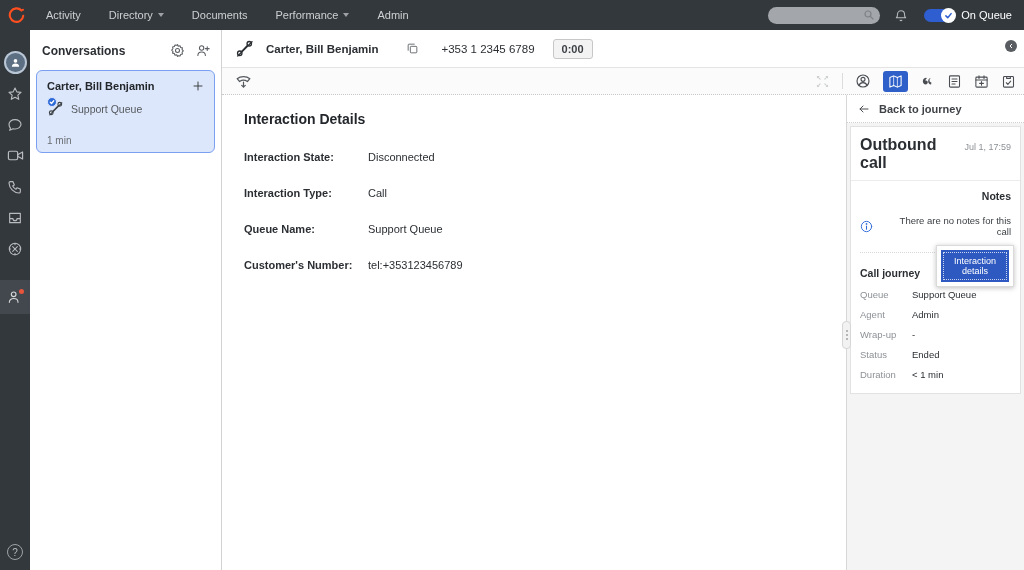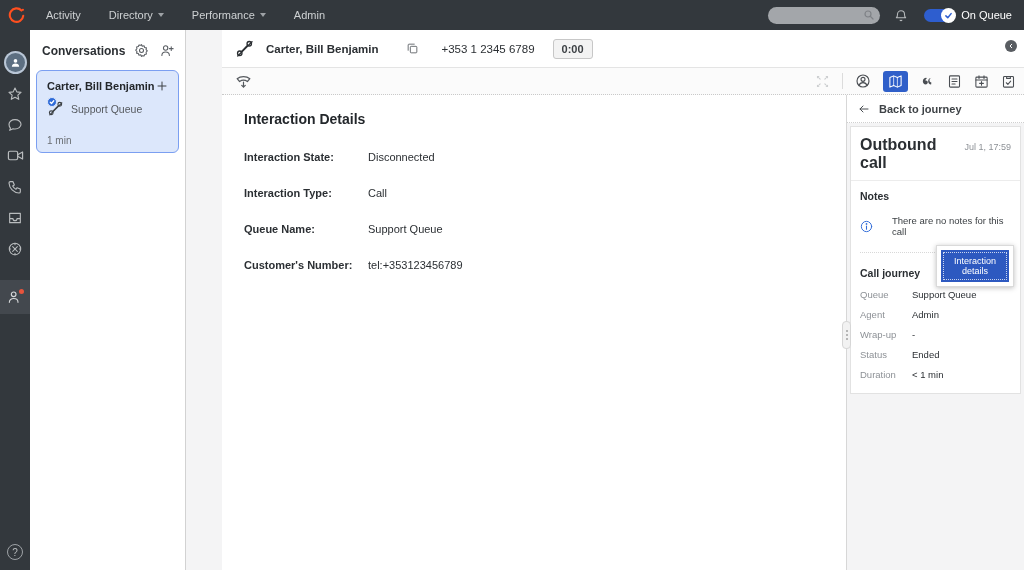--- a/index.html
+++ b/index.html
@@ -23,21 +23,21 @@
   .side-rail { position:absolute; top:30px; left:0; bottom:0; width:30px; background:#33383d; display:flex; flex-direction:column; align-items:center; z-index:25; }
   .rail-item { width:30px; height:31px; display:flex; align-items:center; justify-content:center; color:#b9bcbe; cursor:pointer; }
   .rail-item.first { margin-top:17px; }
   .rail-avatar { width:19px; height:19px; border-radius:50%; background:#5d6f82; box-shadow:0 0 0 2px #b9c6d6; display:flex; align-items:center; justify-content:center; }
   .rail-active { width:30px; height:34px; background:#43484e; margin-top:16px; position:relative; }
   .orange-dot { position:absolute; top:9px; right:6px; width:5px; height:5px; background:#e8543c; border-radius:50%; }
   .rail-spacer { flex:1; }
   .rail-help { margin-bottom:10px; width:16px; height:16px; border:1.4px solid #9ea2a6; border-radius:50%; color:#b9bcbe; font-size:10px; display:flex; align-items:center; justify-content:center; cursor:pointer; }
 
   
-  .conv-panel { position:absolute; top:30px; left:30px; bottom:0; width:156px; background:#fff; border-right:1px solid #d2d2d2; z-index:20; }
+  .conv-panel { position:absolute; top:30px; left:30px; bottom:0; width:192px; background:#fff; border-right:1px solid #d2d2d2; z-index:20; }
   .conv-head { display:flex; align-items:center; padding:13px 10px 9px 12px; }
   .conv-title { font-size:12px; font-weight:bold; color:#2b2f33; flex:1; }
   .conv-head-icons { display:flex; gap:11px; color:#5a5e63; }
   .conv-head-icons > span { cursor:pointer; }
   .conv-card { margin:3px 6px; background:#dce7fb; border:1px solid #7b9ff1; border-radius:6px; padding:9px 10px 6px; cursor:pointer; }
   .conv-card-row1 { display:flex; align-items:center; }
   .conv-name { flex:1; font-size:11px; font-weight:bold; color:#23272b; }
   .conv-queue-row { display:flex; align-items:center; gap:7px; margin-top:8px; color:#55595e; }
   .conv-queue { font-size:10.5px; }
   .badge-icon { position:relative; width:17px; height:17px; }
@@ -69,21 +69,21 @@
 
   
   .right-panel { width:178px; flex:0 0 auto; border-left:1px solid #d7d7d7; background:#f4f4f5; display:flex; flex-direction:column; position:relative; }
   .back-bar { height:28px; background:#fff; border-bottom:1px dotted #cfcfcf; display:flex; align-items:center; gap:8px; padding:0 10px; cursor:pointer; flex:0 0 auto; }
   .back-label { font-size:11px; font-weight:bold; color:#3f4347; }
   .panel-body { padding:3px 3px 0; }
   .rcard { background:#fff; border:1px solid #e2e2e2; }
   .rcard-head { display:flex; align-items:baseline; padding:9px 9px 8px; border-bottom:1px solid #ececec; }
   .rcard-title { flex:1; font-size:16px; font-weight:bold; color:#2b2f33; }
   .rcard-date { font-size:9px; color:#8d9196; }
-  .notes-sec { padding:9px 9px 4px; }
+  .notes-sec { padding:9px 9px 4px;text-align:right; }
   .notes-title { font-size:10.5px; font-weight:bold; color:#2b2f33; }
   .notes-empty { display:flex; align-items:center; justify-content:center; gap:6px; padding:13px 0 15px; border-bottom:1px dotted #d8d8d8; }
   .notes-empty-text { font-size:9.5px; color:#3c4044;margin-left:13px; }
   .calldetails-sec { padding:9px 9px 13px; }
   .cd-head { display:flex; align-items:center; margin-bottom:10px; }
   .cd-title { flex:1; font-size:10.5px; font-weight:bold; color:#2b2f33; }
   .kebab { cursor:pointer; color:#6a6e72; padding:0 2px; }
   .cd-row { display:flex; margin-top:9px; }
   .cd-label { width:52px; font-size:9.5px; color:#8d9196; }
   .cd-value { font-size:9.5px; color:#2b2f33; white-space:nowrap; }
@@ -105,20 +105,23 @@
       <path d="M19 5 A9.5 9.5 0 1 0 21.5 12.5"></path>
         <circle cx="21" cy="4" r="1.6" fill="#ff4f1f" stroke="none"></circle>
     </svg>
   </div>
   <div class="nav-item">
       <span>Activity</span>
     </div>
   <div class="nav-item">
       <span>Directory</span>
       <span class="caret"></span>
+    </div>
+  <div class="nav-item">
+      <span>Documents</span>
     </div>
   <div class="nav-item">
       <span>Performance</span>
       <span class="caret"></span>
     </div>
   <div class="nav-item">
       <span>Admin</span>
     </div>
   <div class="nav-spacer"></div>
   <div class="search-pill" title="">

